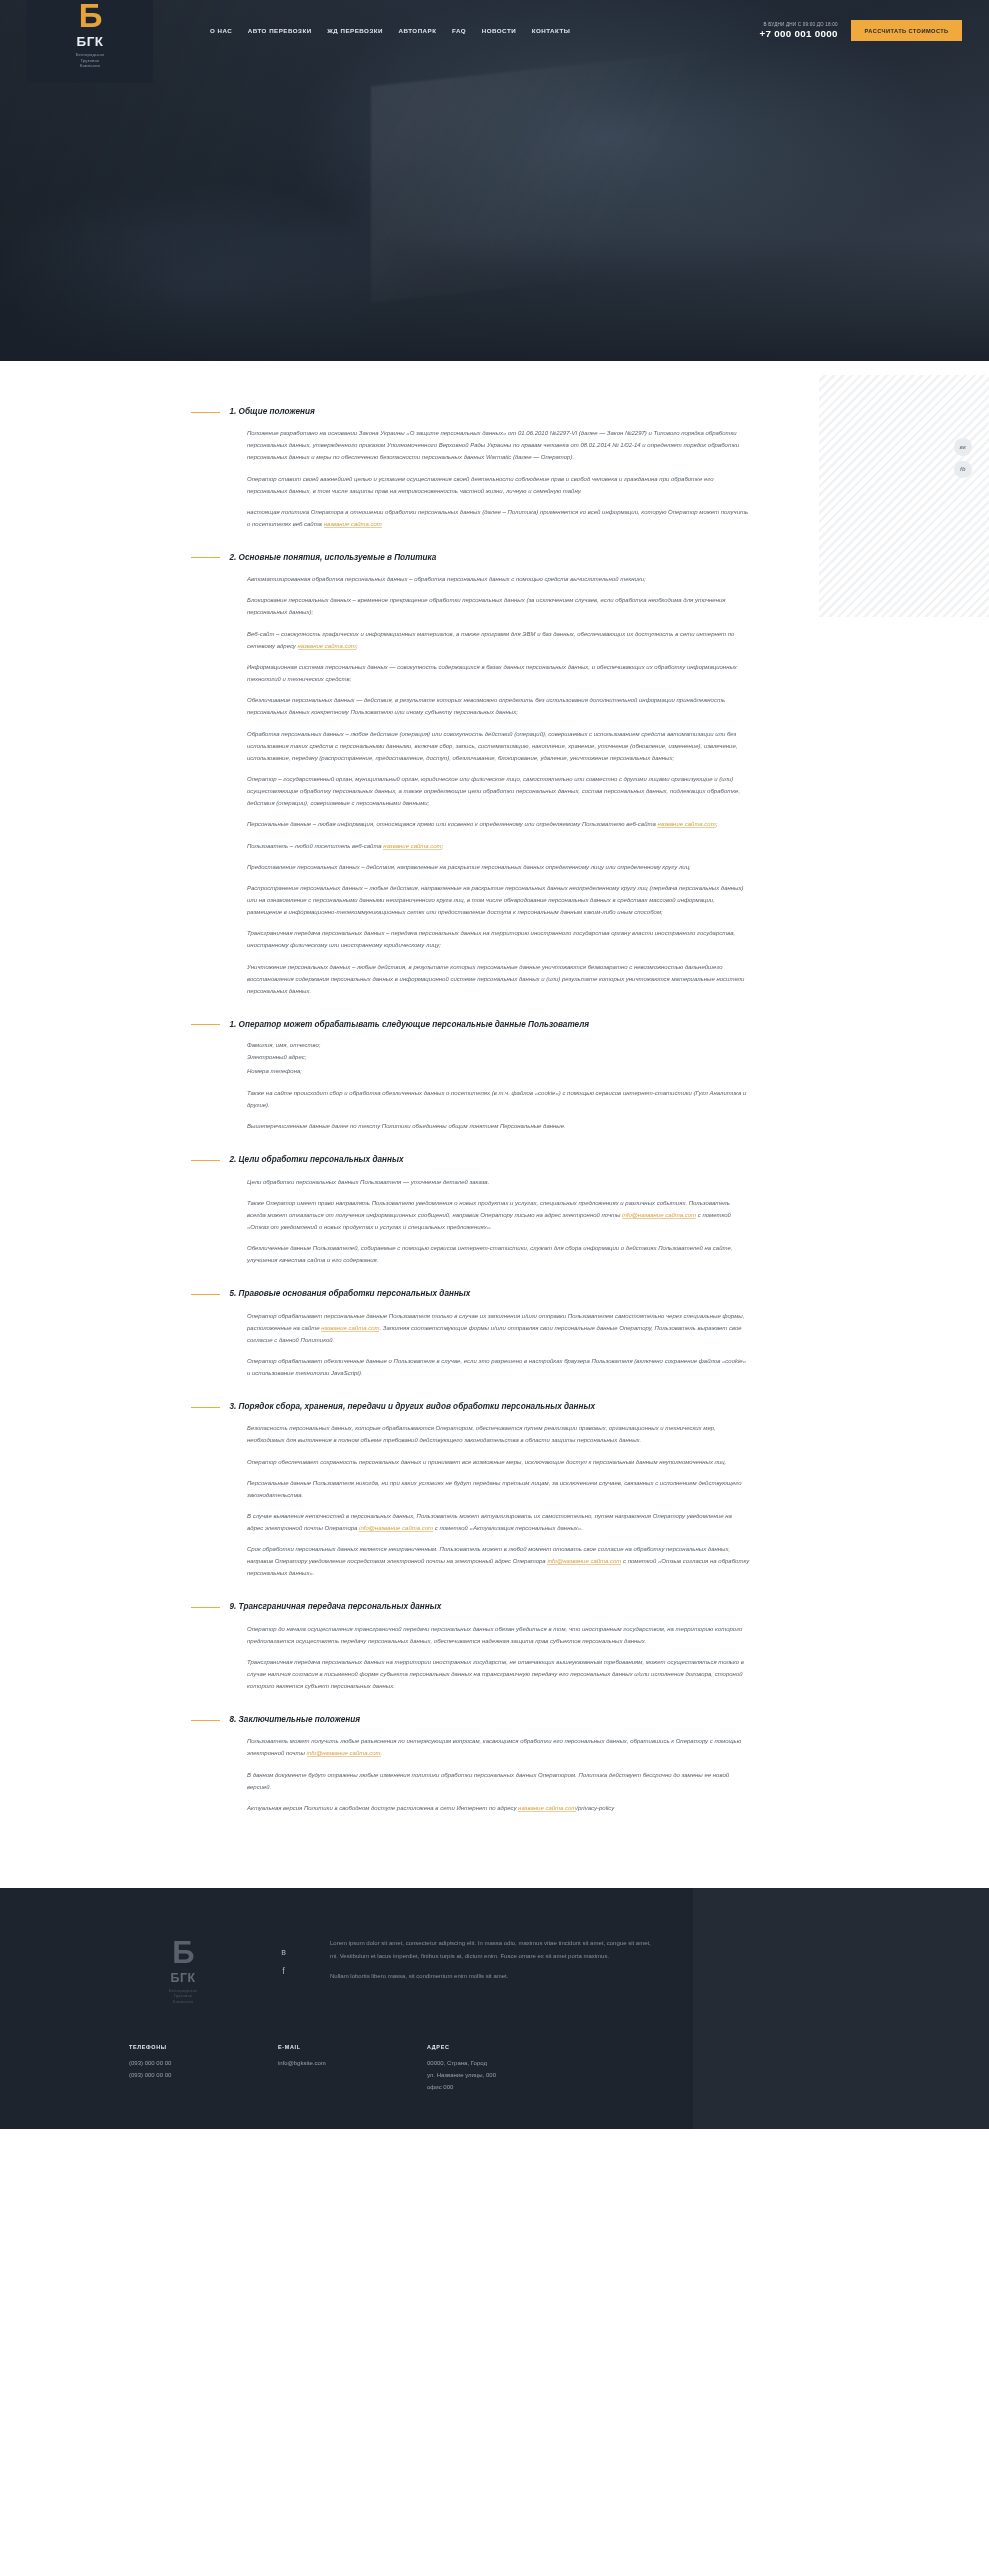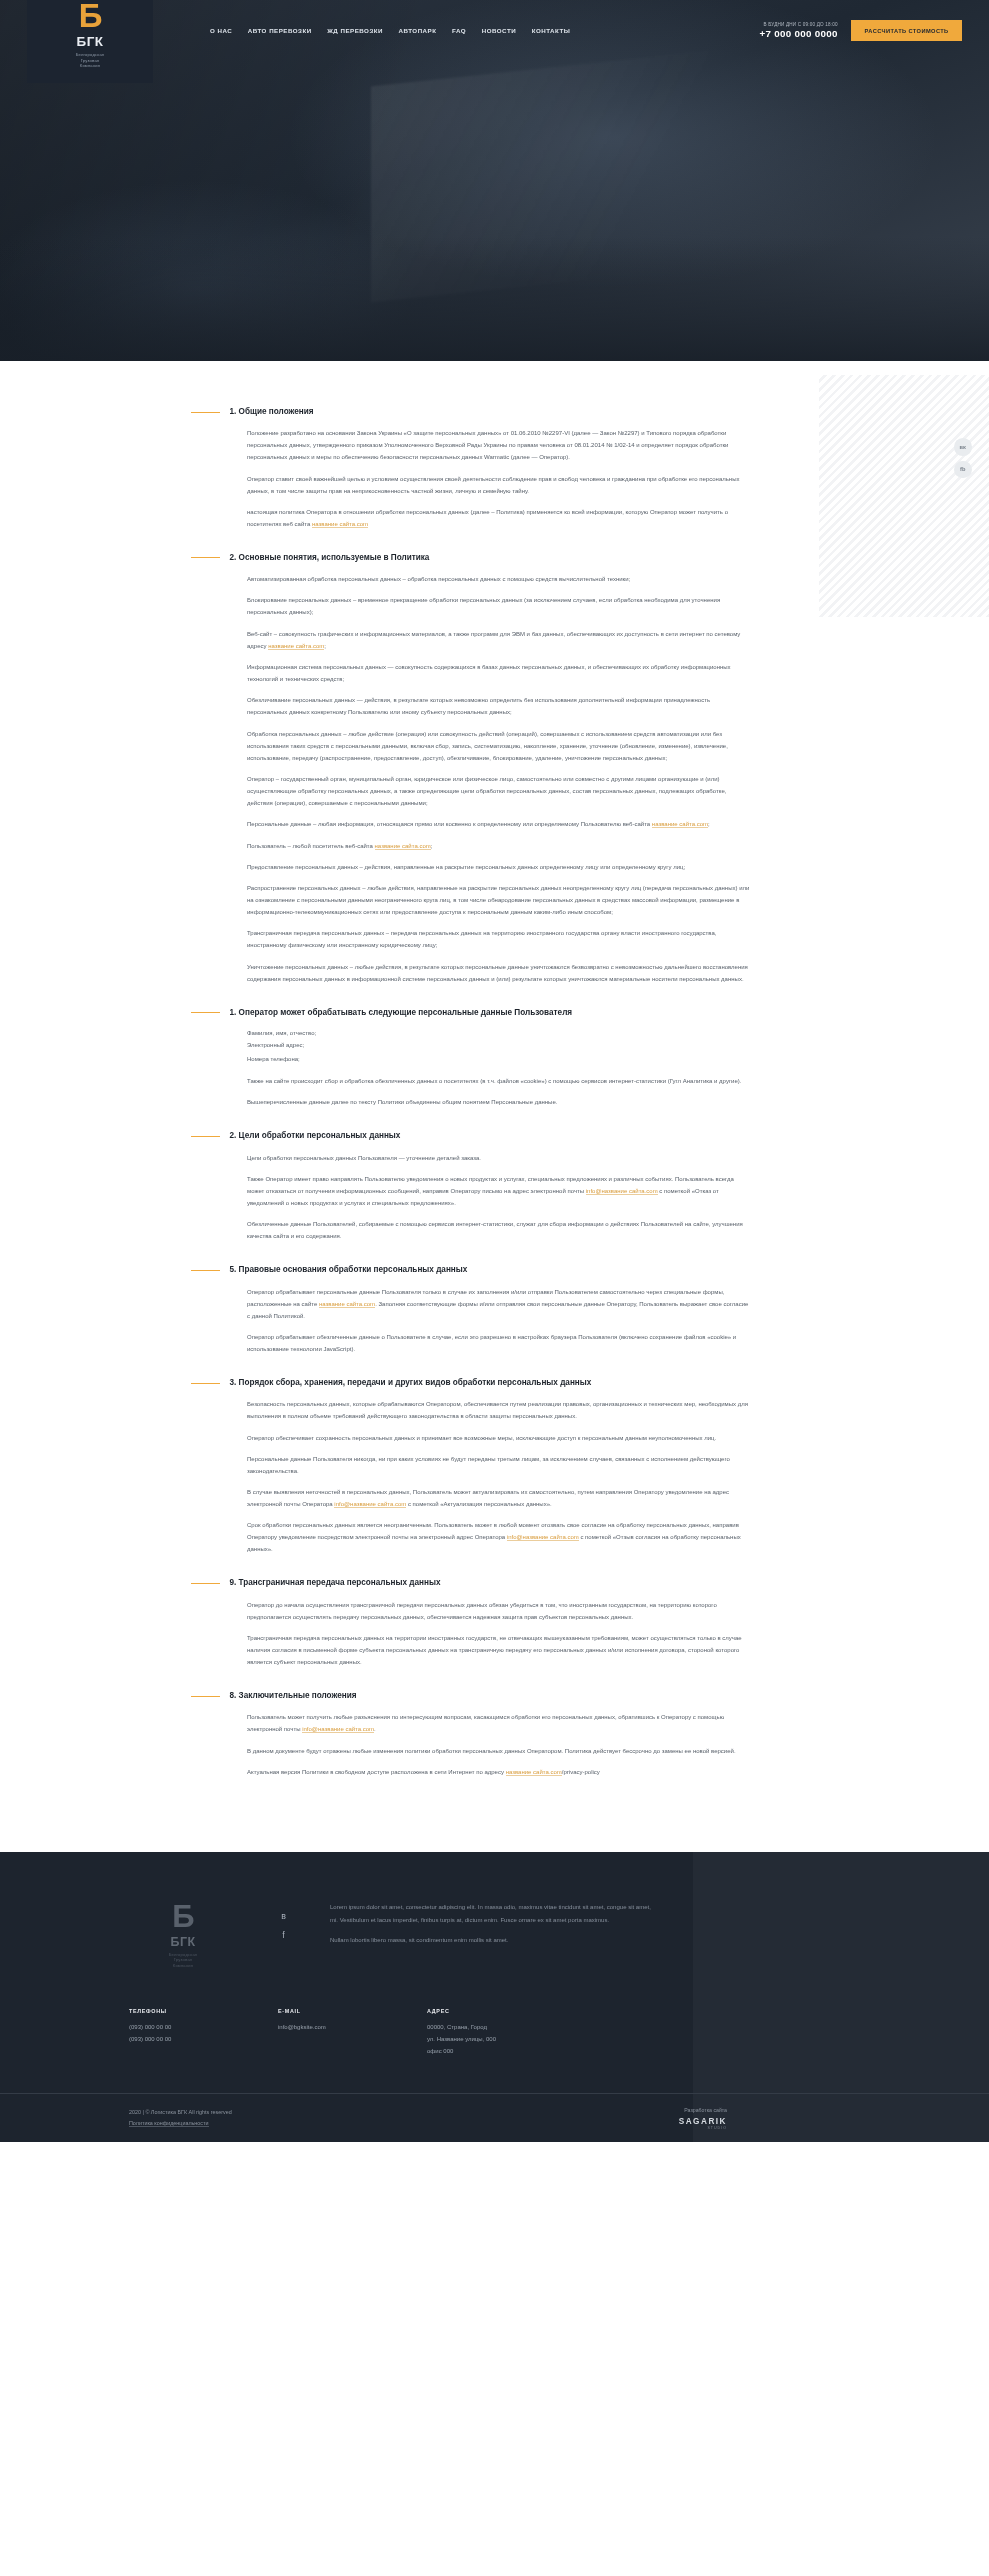--- a/index.html
+++ b/index.html
@@ -160,20 +160,21 @@
     line-height: 1.75;
     margin-top: 15.5px;
   }
 
   
   .page-wrap {
     position: relative;
     width: 989px;
     background: #fff;
     padding-bottom: 31px;
+    font-style: italic;
   }
   .hatch {
     position: absolute;
     right: 0;
     top: 14.4px;
     width: 170px;
     height: 242px;
     background: repeating-linear-gradient(
       -45deg,
       #f2f3f5 0px, #f2f3f5 2.6px,
@@ -381,21 +382,21 @@
       <a href="#">ЖД ПЕРЕВОЗКИ</a>
       <a href="#">АВТОПАРК</a>
       <a href="#">FAQ</a>
       <a href="#">НОВОСТИ</a>
       <a href="#">КОНТАКТЫ</a>
     </nav>
 
     <div class="header-right">
       <div class="worktime">
         <div class="wt-line">В БУДНИ ДНИ С 09:00 ДО 18:00</div>
-        <div class="phone">+7 000 000 0000</div>
+        <div class="phone">+7 000 001 0000</div>
       </div>
       <button class="cta-btn">РАССЧИТАТЬ СТОИМОСТЬ</button>
     </div>
   </div>
 
 </div>
 
 <div class="page-wrap">
   <div class="hatch"></div>
 
@@ -513,27 +514,14 @@
       </div>
       <div class="f-col">
         <h4>АДРЕС</h4>
         <div class="val">00000, Страна, Город</div>
         <div class="val">ул. Название улицы, 000</div>
         <div class="val">офис 000</div>
       </div>
     </div>
   </div>
 
-  <div class="footer-bottom">
-    <div class="fb-inner">
-      <div class="fb-left">
-        <div>2020  |  © Логистика БГК All rights reserved</div>
-        <a href="#">Политика конфиденциальности</a>
-      </div>
-      <div class="fb-right">
-        <div>Разработка сайта</div>
-        <div class="dev-name">SAGARIK</div>
-        <div class="dev-sub">STUDIO</div>
-      </div>
-    </div>
-  </div>
 </footer>
 
 
 </body></html>

